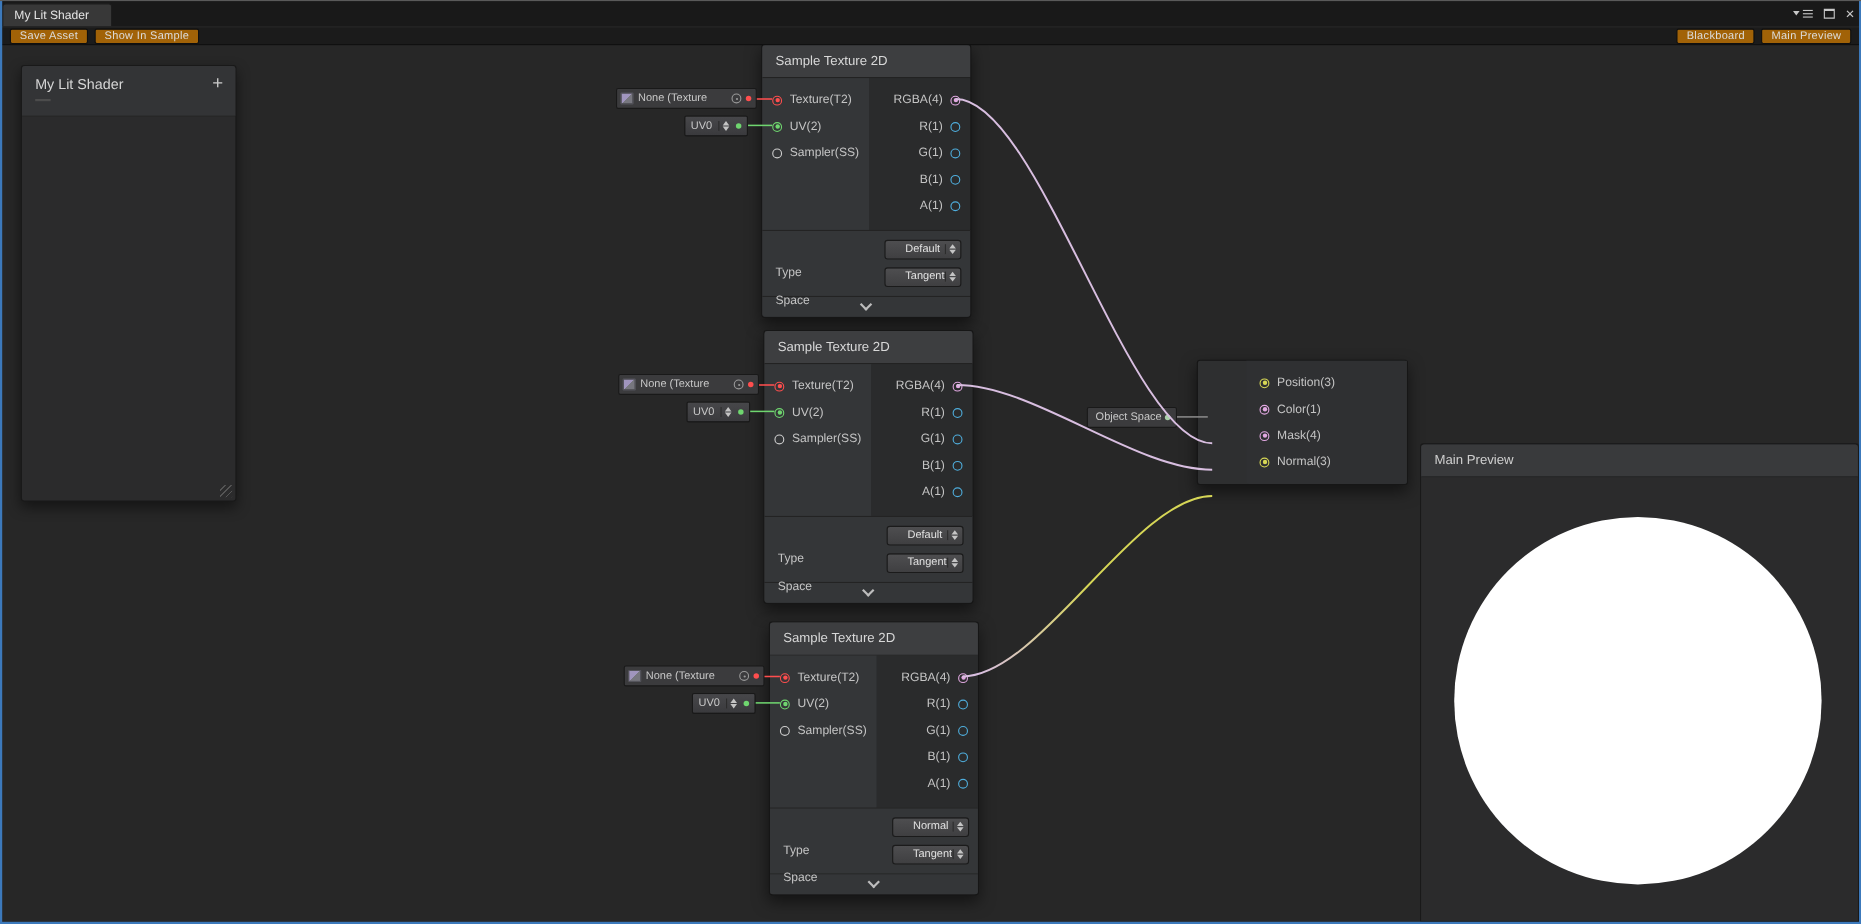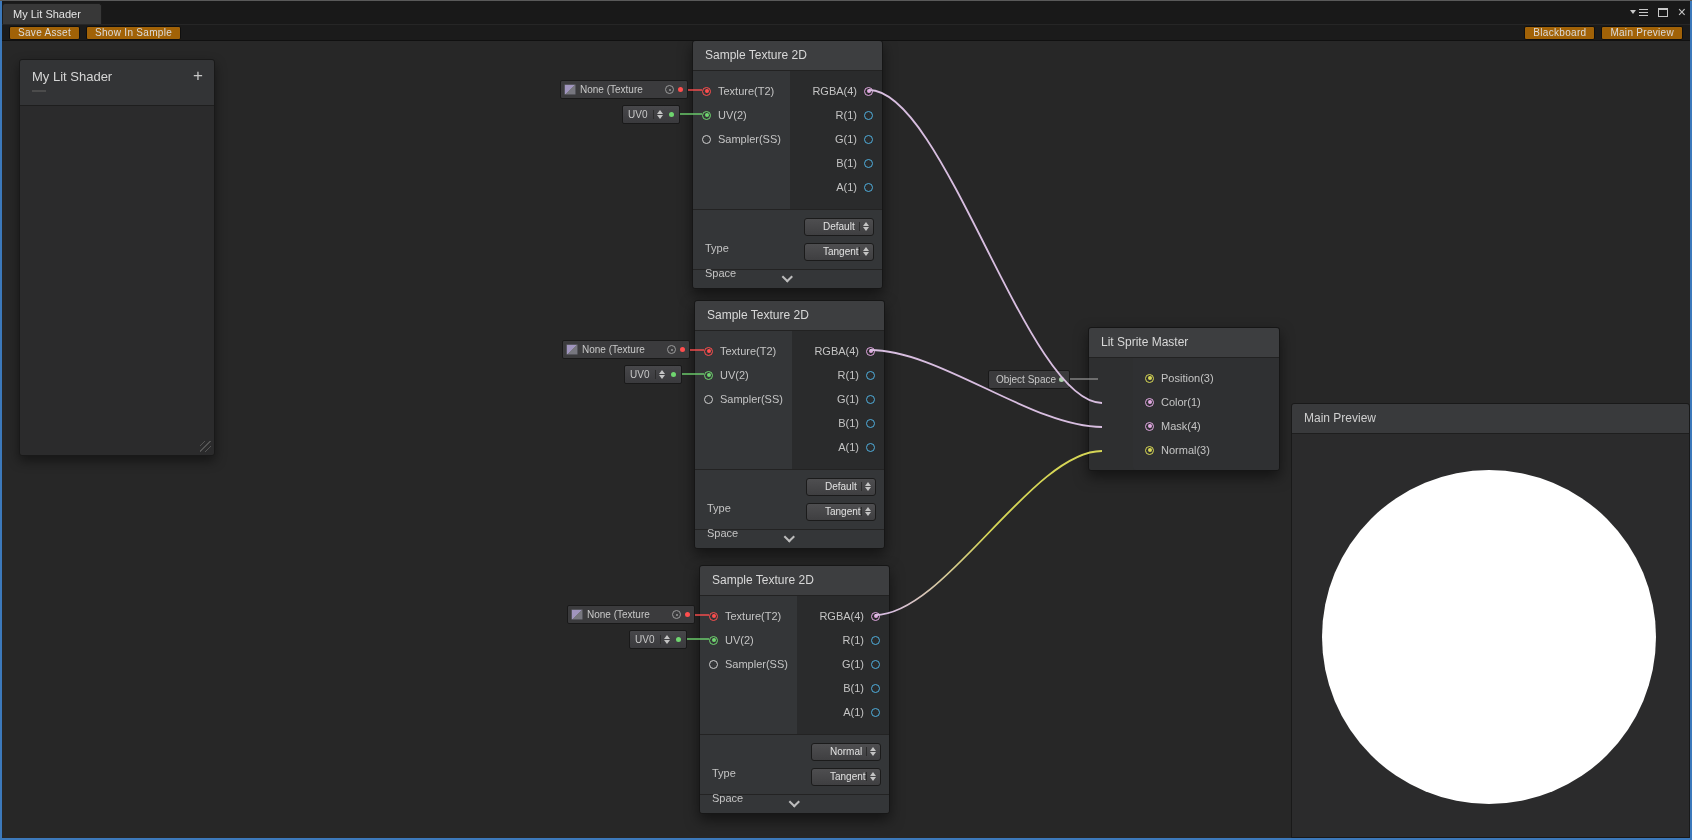--- a/index.html
+++ b/index.html
@@ -317,21 +317,20 @@
             </span>
           </span>
       </div>
     </div>
     <div class="sg-collapse">
         <span class="chev"></span>
       </div>
   </div>
 
   <div class="sgnode" style="left:1088px;top:327px;width:192px;">
-    <div class="sg-header"><span>Lit Sprite Master</span></div>
     <div class="sg-body">
       <div class="sg-row">
           <span class="port c-v3 connected"></span>
           <span class="plabel">Position(3)</span>
         </div>
       <div class="sg-row">
           <span class="port c-v4 connected"></span>
           <span class="plabel">Color(1)</span>
         </div>
       <div class="sg-row">

